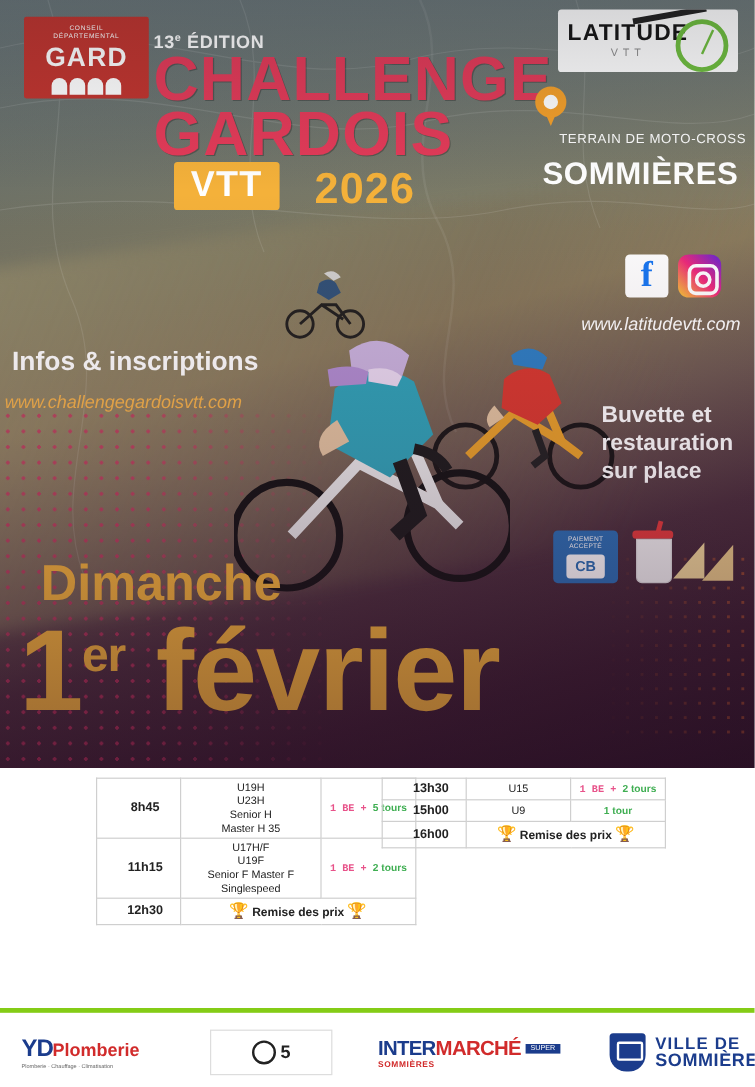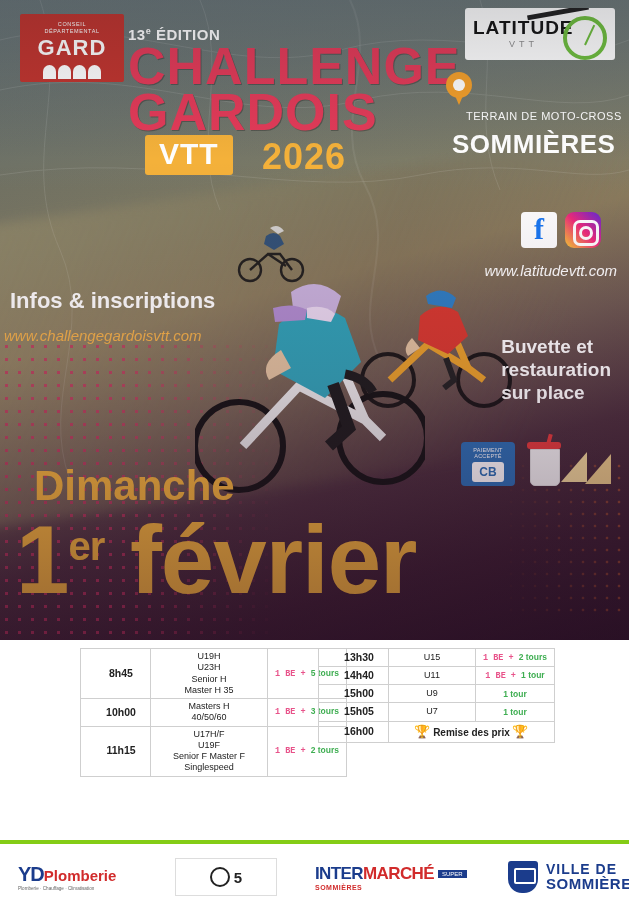--- a/index.html
+++ b/index.html
@@ -321,64 +321,52 @@
         <td class="time">8h45</td>
         <td class="cat" style="white-space:pre-line">U19H
 U23H
 Senior H
 Master H 35</td>
         <td class="tours">
           <span class="pink">1 BE + </span><span class="green">5 tours</span>
         </td>
       </tr>
       <tr>
-        <td class="time">10h00</td>
-        <td class="cat" style="white-space:pre-line">Masters H
-40/50/60</td>
-        <td class="tours">
-          <span class="pink">1 BE + </span><span class="green">3 tours</span>
-        </td>
-      </tr>
-      <tr>
         <td class="time">11h15</td>
         <td class="cat" style="white-space:pre-line">U17H/F
 U19F
 Senior F Master F
 Singlespeed</td>
         <td class="tours">
           <span class="pink">1 BE + </span><span class="green">2 tours</span>
         </td>
       </tr>
+      <tr>
+        <td class="time">12h30</td>
+        <td class="remise" colspan="2">
+          <span class="cup-ico">🏆</span>
+          <span>Remise des prix</span>
+          <span class="cup-ico">🏆</span>
+        </td>
+      </tr>
     </tbody>
       </table>
 
     <table class="tbl tbl-right">
       <tbody>
           <tr>
         <td class="time">13h30</td>
         <td class="cat">U15</td>
         <td class="tours">
           <span class="pink">1 BE + </span><span class="green">2 tours</span>
         </td>
       </tr>
       <tr>
-        <td class="time">14h40</td>
-        <td class="cat">U11</td>
-        <td class="tours">
-          <span class="pink">1 BE + </span><span class="green">1 tour</span>
-        </td>
-      </tr>
-      <tr>
         <td class="time">15h00</td>
         <td class="cat">U9</td>
-        <td class="tours green">1 tour</td>
-      </tr>
-      <tr>
-        <td class="time">15h05</td>
-        <td class="cat">U7</td>
         <td class="tours green">1 tour</td>
       </tr>
       <tr>
         <td class="time">16h00</td>
         <td class="remise" colspan="2">
           <span class="cup-ico">🏆</span>
           <span>Remise des prix</span>
           <span class="cup-ico">🏆</span>
         </td>
       </tr>

